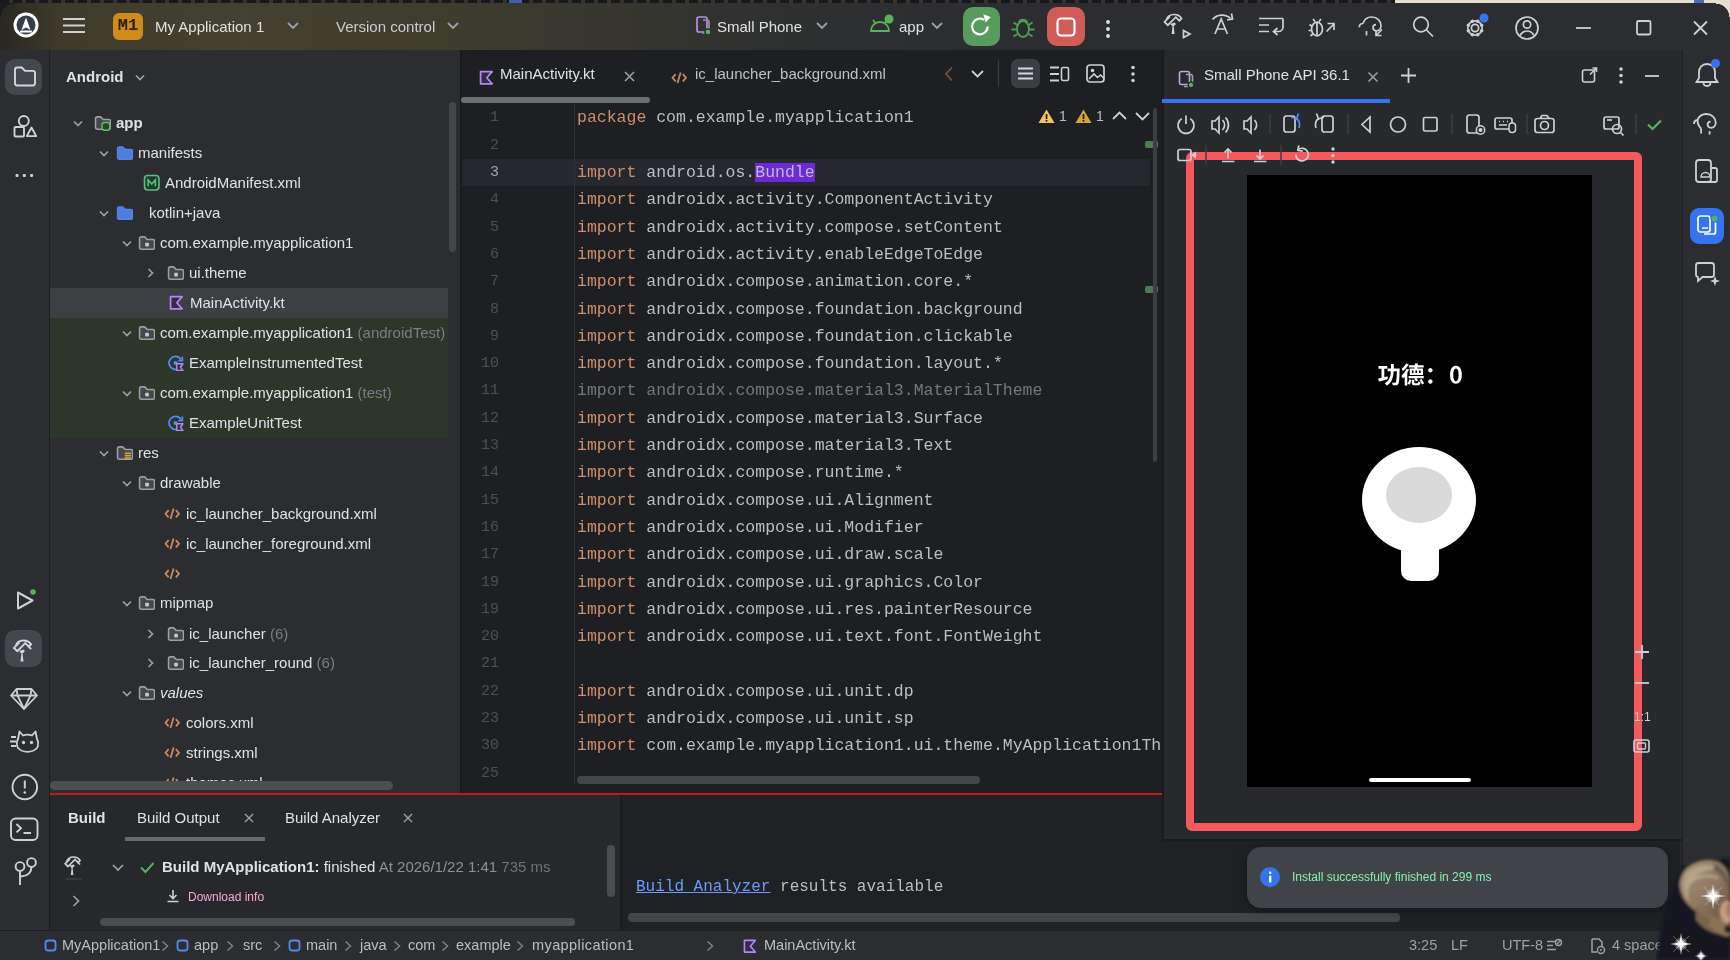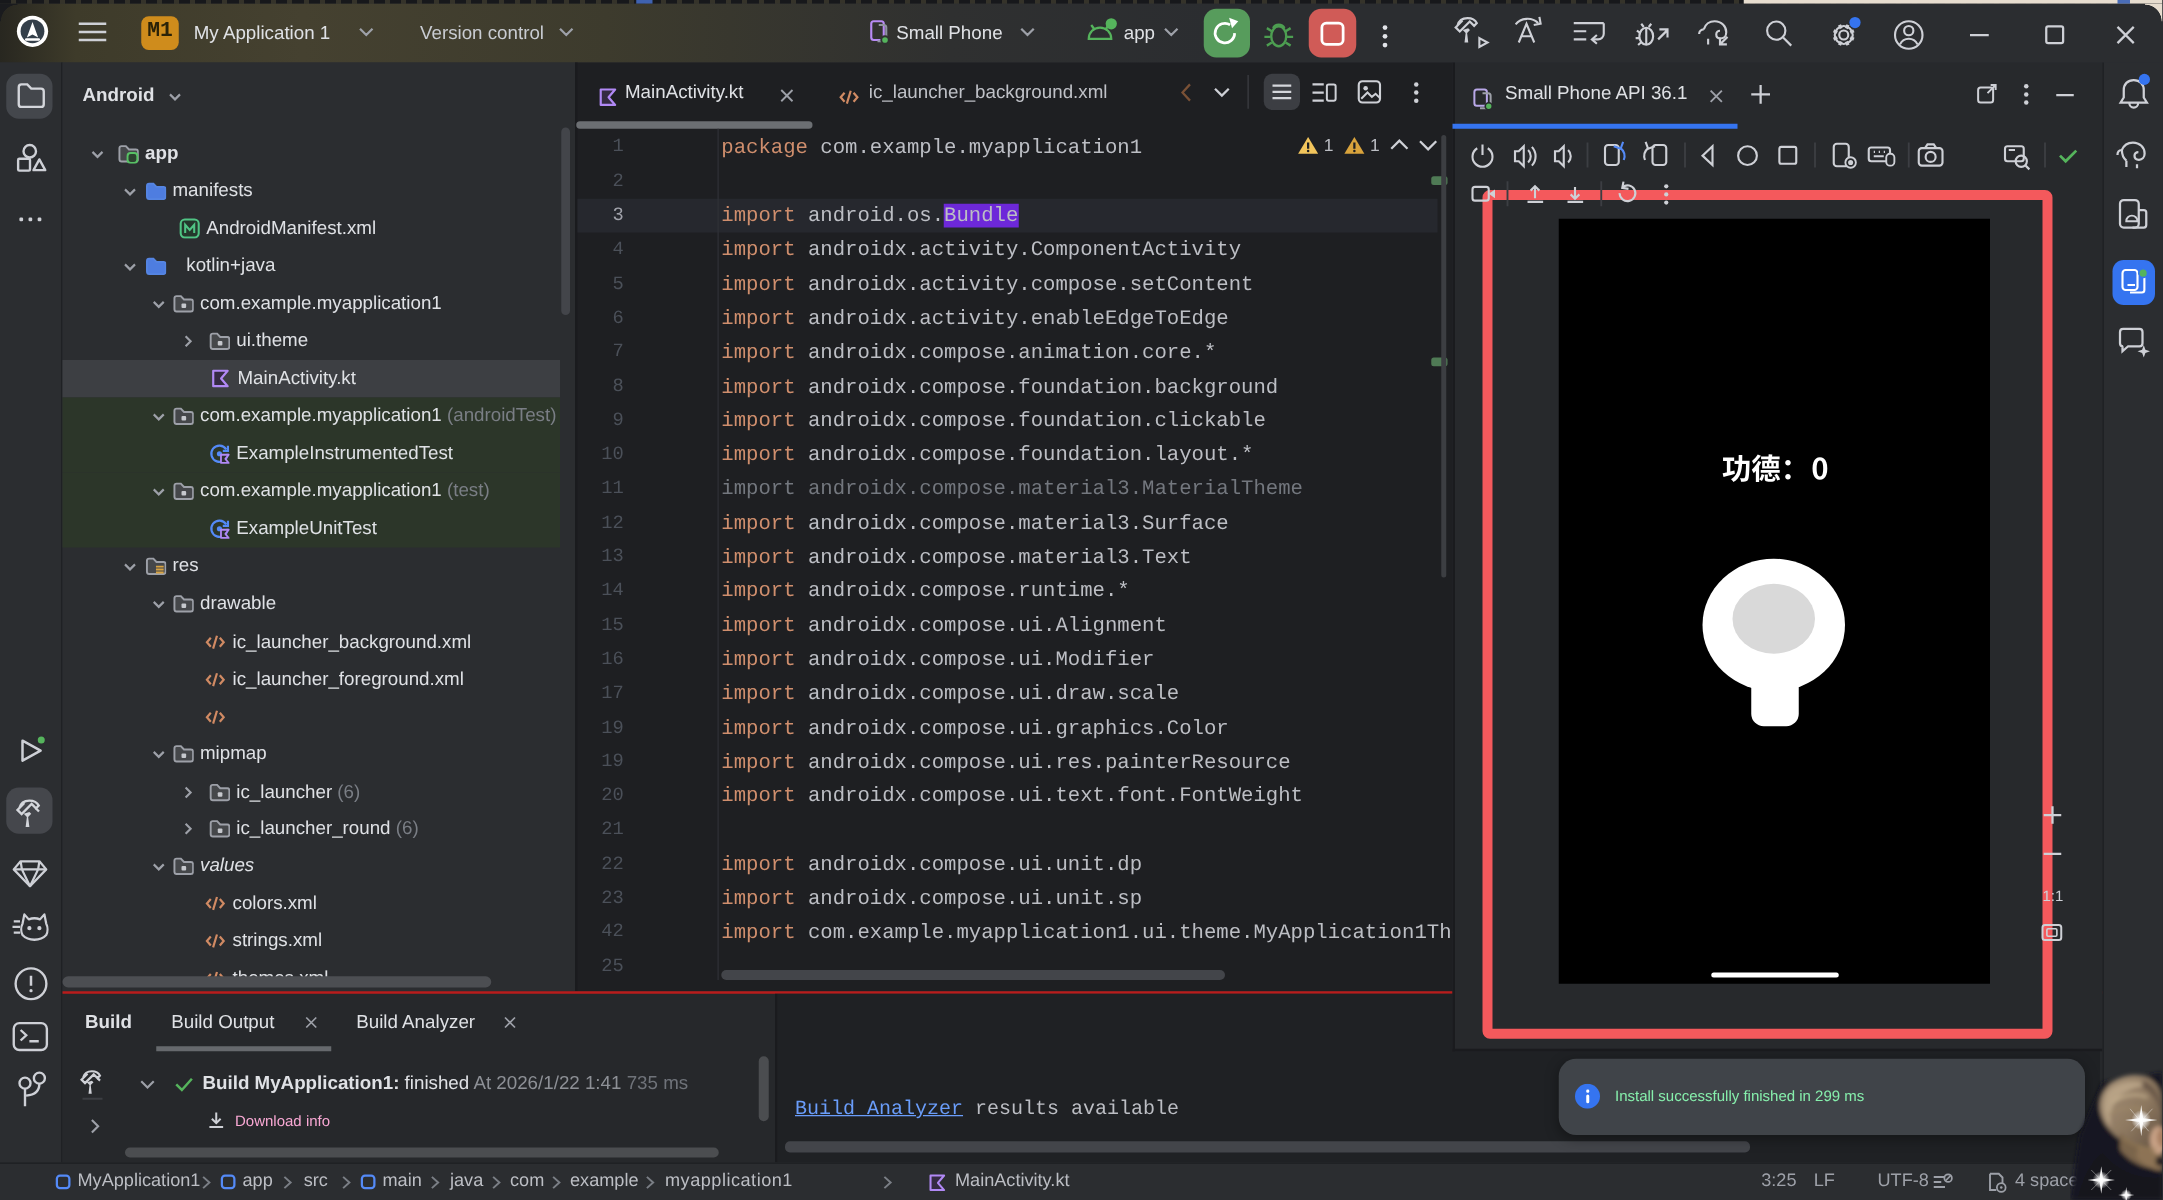--- a/index.html
+++ b/index.html
@@ -476,21 +476,21 @@
 <div class="cl" style="top:518.5px"><span class="kw">import</span> androidx.compose.ui.graphics.Color</div>
 <div class="ln" style="top:545.8px;color:#4b5059">19</div>
 <div class="cl" style="top:545.8px"><span class="kw">import</span> androidx.compose.ui.res.painterResource</div>
 <div class="ln" style="top:573.1px;color:#4b5059">20</div>
 <div class="cl" style="top:573.1px"><span class="kw">import</span> androidx.compose.ui.text.font.FontWeight</div>
 <div class="ln" style="top:600.4px;color:#4b5059">21</div>
 <div class="ln" style="top:627.7px;color:#4b5059">22</div>
 <div class="cl" style="top:627.7px"><span class="kw">import</span> androidx.compose.ui.unit.dp</div>
 <div class="ln" style="top:655.0px;color:#4b5059">23</div>
 <div class="cl" style="top:655.0px"><span class="kw">import</span> androidx.compose.ui.unit.sp</div>
-<div class="ln" style="top:682.3px;color:#4b5059">42</div>
+<div class="ln" style="top:682.3px;color:#4b5059">30</div>
 <div class="cl" style="top:682.3px"><span class="kw">import</span> com.example.myapplication1.ui.theme.MyApplication1Theme</div>
 <div class="ln" style="top:709.6px;color:#4b5059">25</div>
 <svg class="abs" style="left:575px;top:57px" width="115" height="20" fill="none">
         <path d="M9.5 2.5l8 13.5h-16z" fill="#f2c55c"></path>
         <path d="M9.5 7v5" stroke="#1e1f22" stroke-width="1.8"></path>
         <circle cx="9.5" cy="13.8" r="1" fill="#1e1f22"></circle>
         <path d="M46.5 2.5l8 13.5h-16z" fill="#d9a33c"></path>
         <path d="M46.5 7v5" stroke="#1e1f22" stroke-width="1.8"></path>
         <circle cx="46.5" cy="13.8" r="1" fill="#1e1f22"></circle>
         <path d="M76 12l6.5-6.5L89 12" stroke="#ced0d6" stroke-width="1.8"></path>

